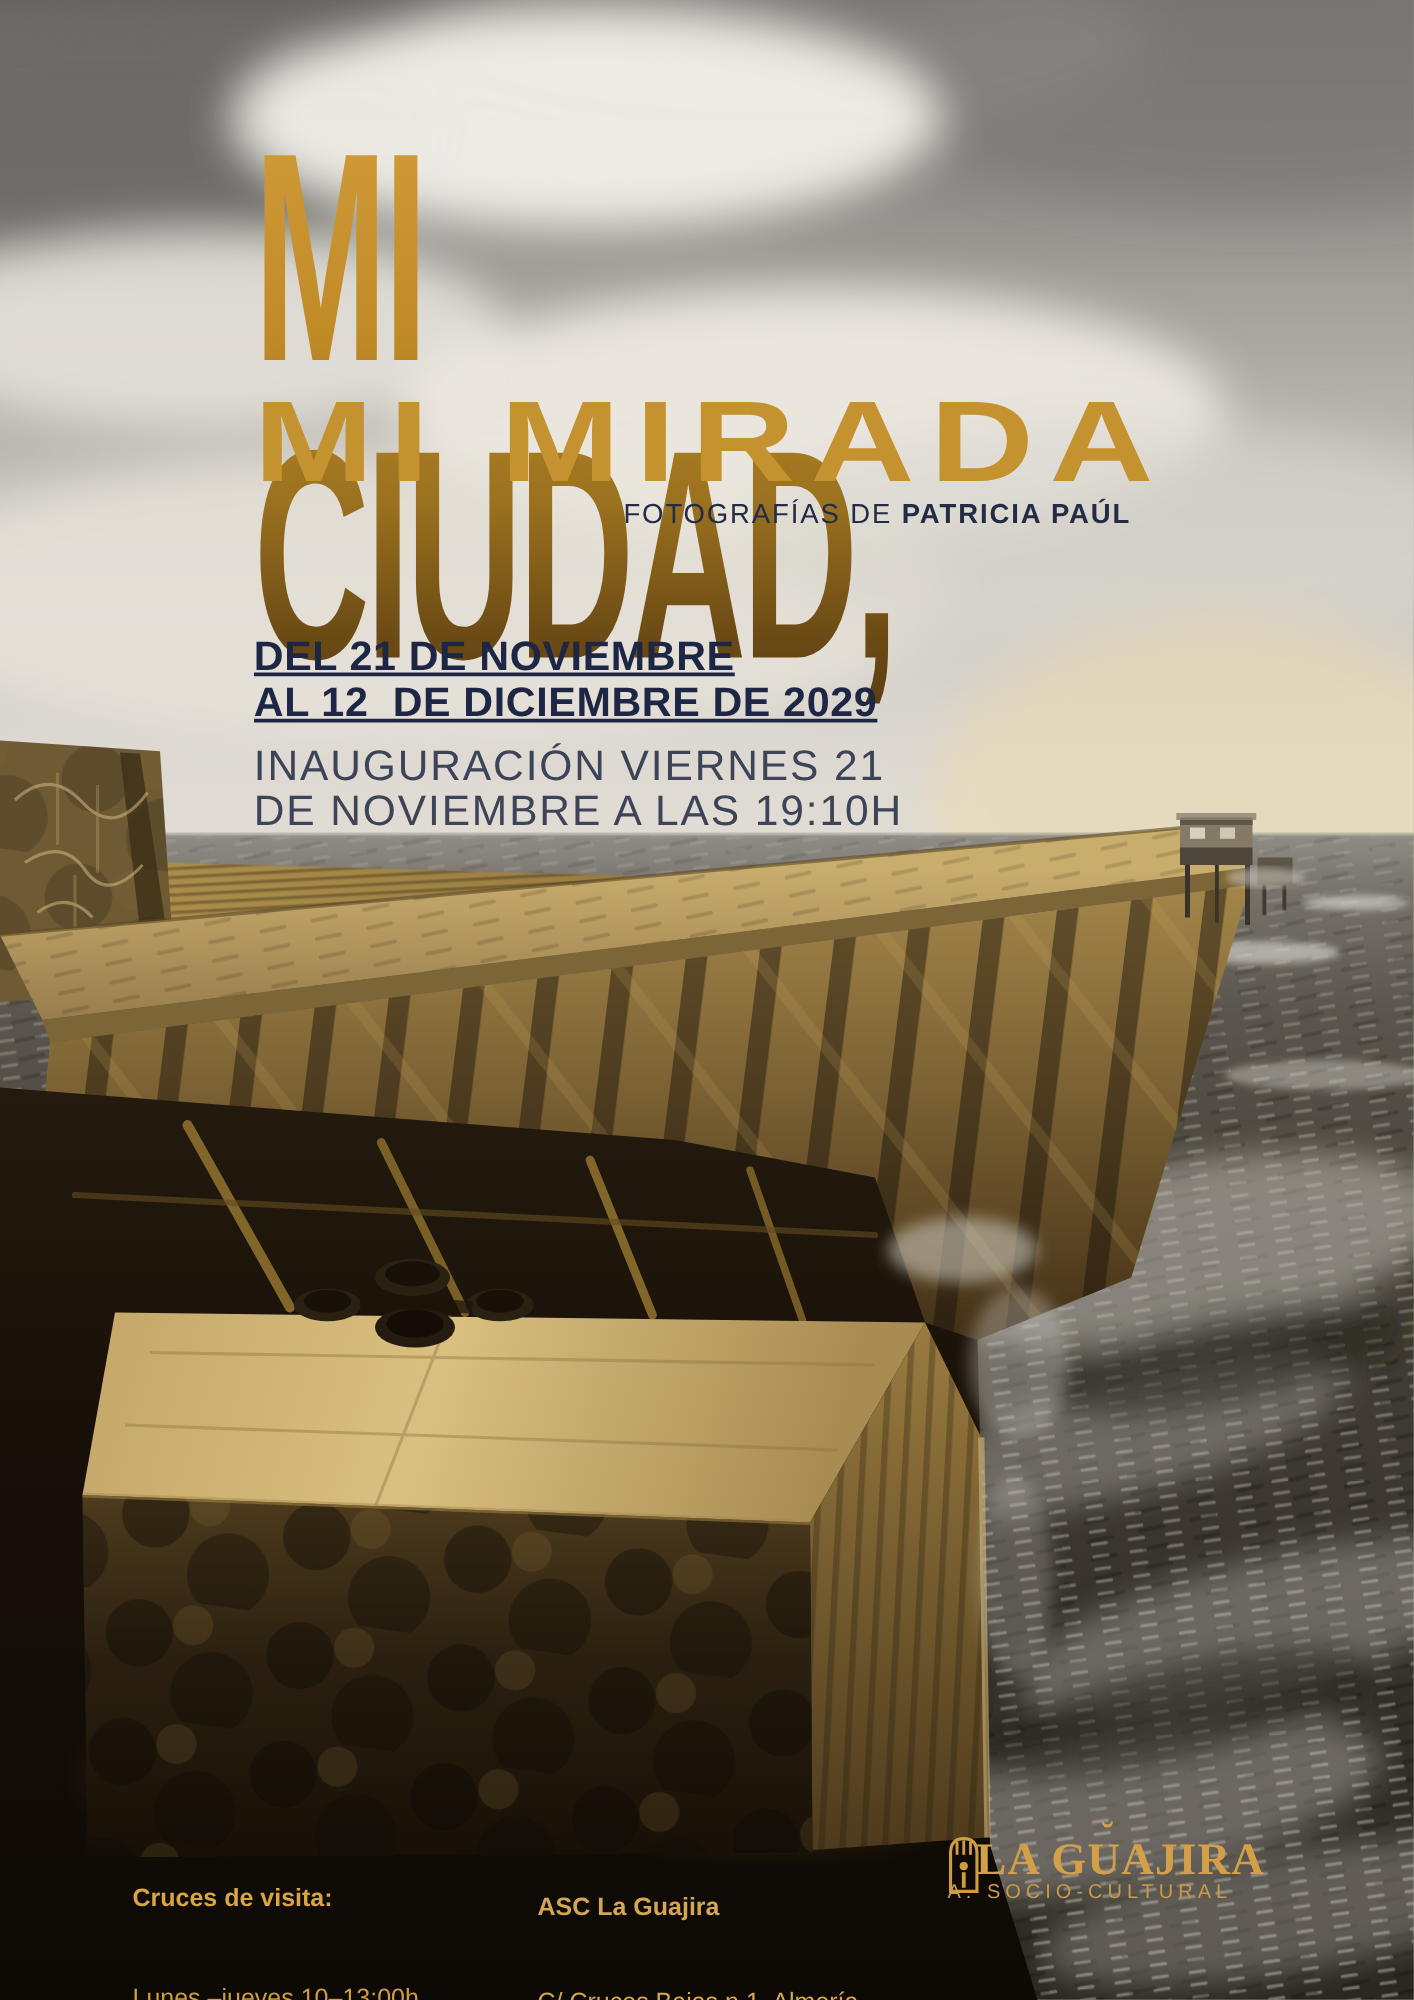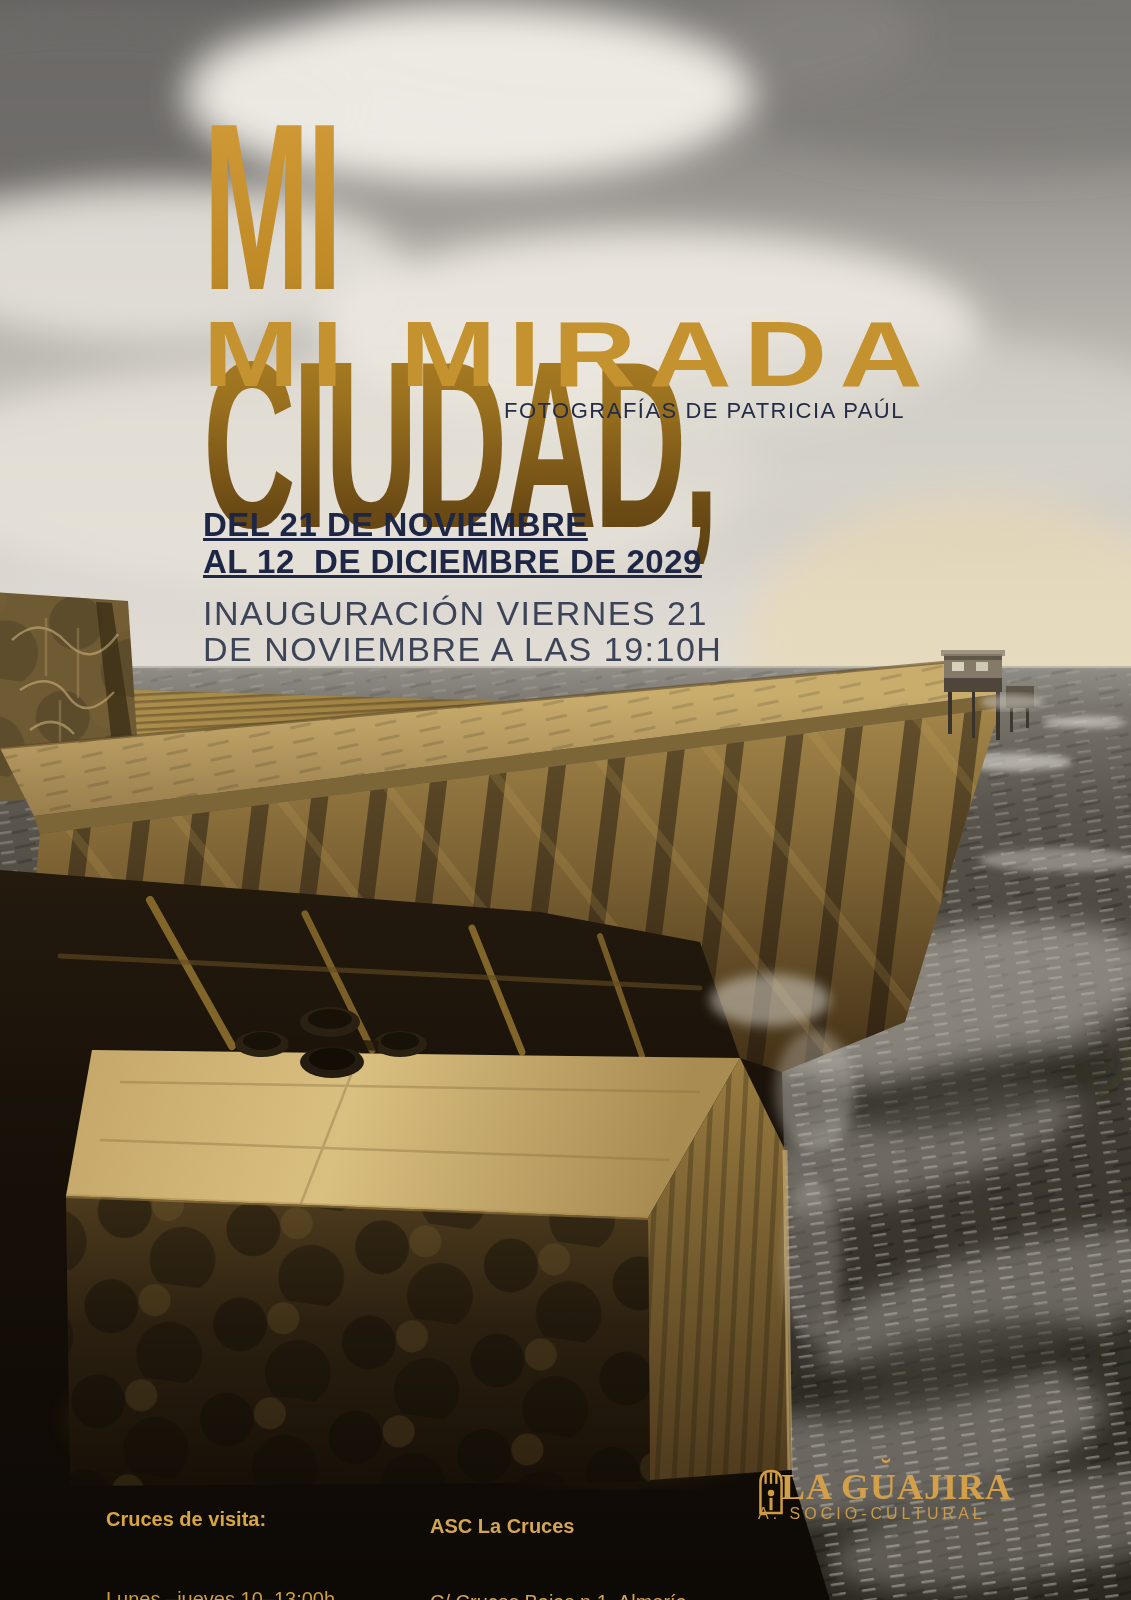--- a/index.html
+++ b/index.html
@@ -25,21 +25,21 @@
   .title2{
     left:203px;top:308px;
     font-weight:bold;font-size:92px;line-height:1;letter-spacing:10px;
     transform:scaleX(1.25);transform-origin:0 0;
     color:#c4922f;
   }
   .subtitle{
     left:375px;top:398px;width:530px;text-align:right;
     font-size:22px;letter-spacing:1.5px;color:#242b45;
   }
-  .subtitle b{font-weight:normal;}
+  .subtitle b{font-weight:bold;}
 
   
   .dates{
     left:203px;top:506px;
     font-weight:bold;font-size:33px;line-height:37px;letter-spacing:0.5px;
     color:#1e2645;
     text-decoration:underline;
   }
   .opening{
     left:203px;top:595px;
@@ -295,21 +295,21 @@
   <div class="txt opening"><span>INAUGURACIÓN VIERNES 21</span><br><span>DE NOVIEMBRE A LAS 19:10H</span></div>
 
   <div class="txt hours">
     <div class="hd">Cruces de visita:</div>
     <div>Lunes –jueves 10–13:00h</div>
     
     
   </div>
 
   <div class="txt venue">
-    <div class="hd">ASC La Cruces</div>
+    <div class="hd">ASC La Guajira</div>
     <div>C/ Cruces Bajas n 1, Almería</div>
     
   </div>
 
   <svg class="logo-icon" viewBox="0 0 28 50" aria-hidden="true">
     <path d="M3,47 L3,15 Q3,3 14,3 Q25,3 25,15 L25,47 Z" fill="none" stroke="#cf9c42" stroke-width="2.6"></path>
     <rect x="7.2" y="5.5" width="2.4" height="11" fill="#cf9c42"></rect>
     <rect x="12.8" y="4.5" width="2.4" height="12" fill="#cf9c42"></rect>
     <rect x="18.4" y="5.5" width="2.4" height="11" fill="#cf9c42"></rect>
     <circle cx="14" cy="26" r="3.4" fill="#cf9c42"></circle>

